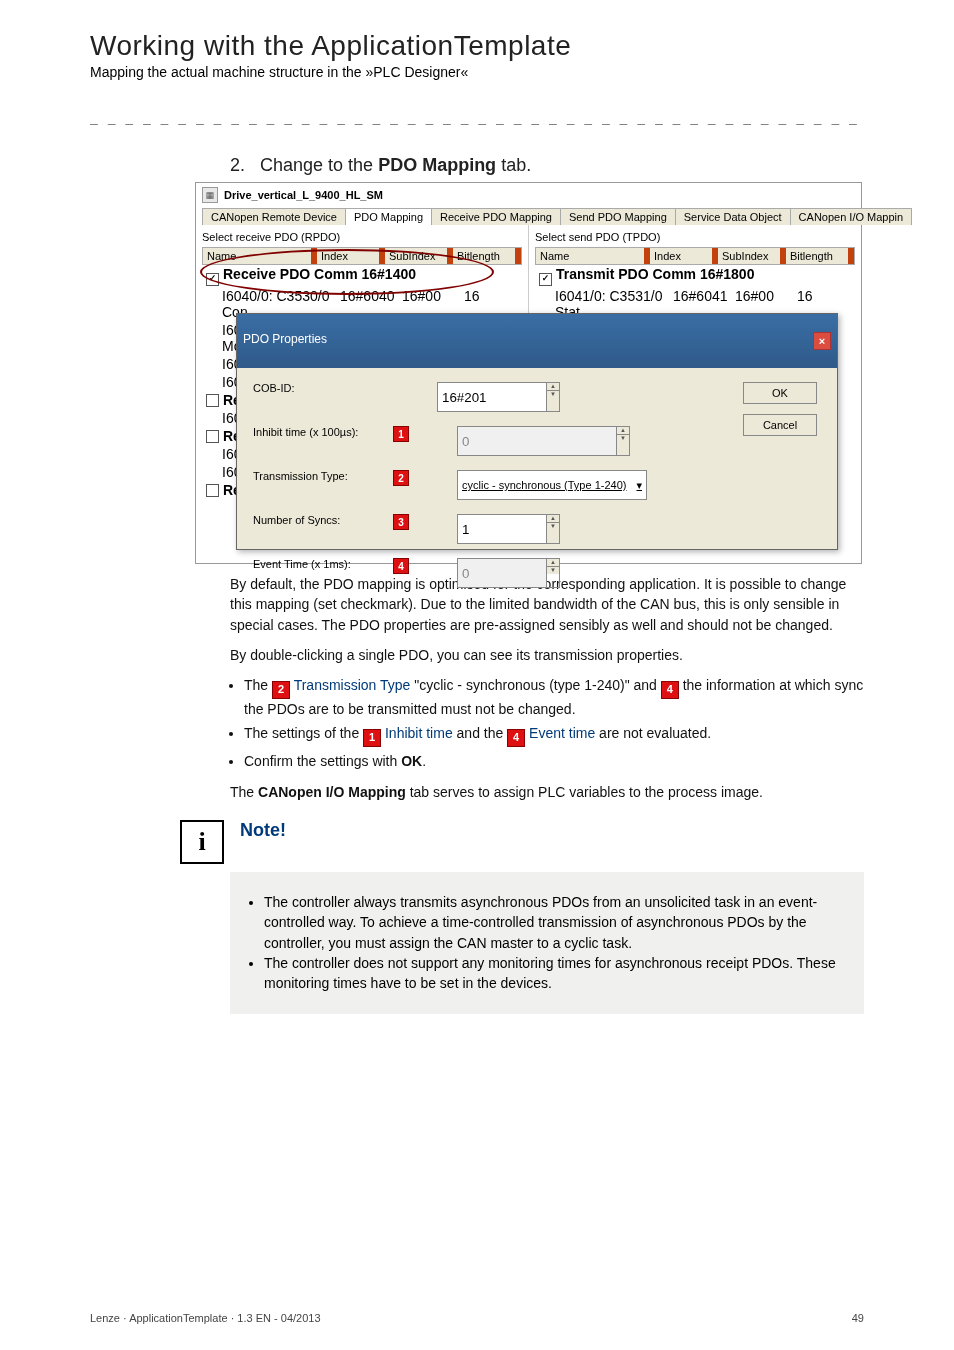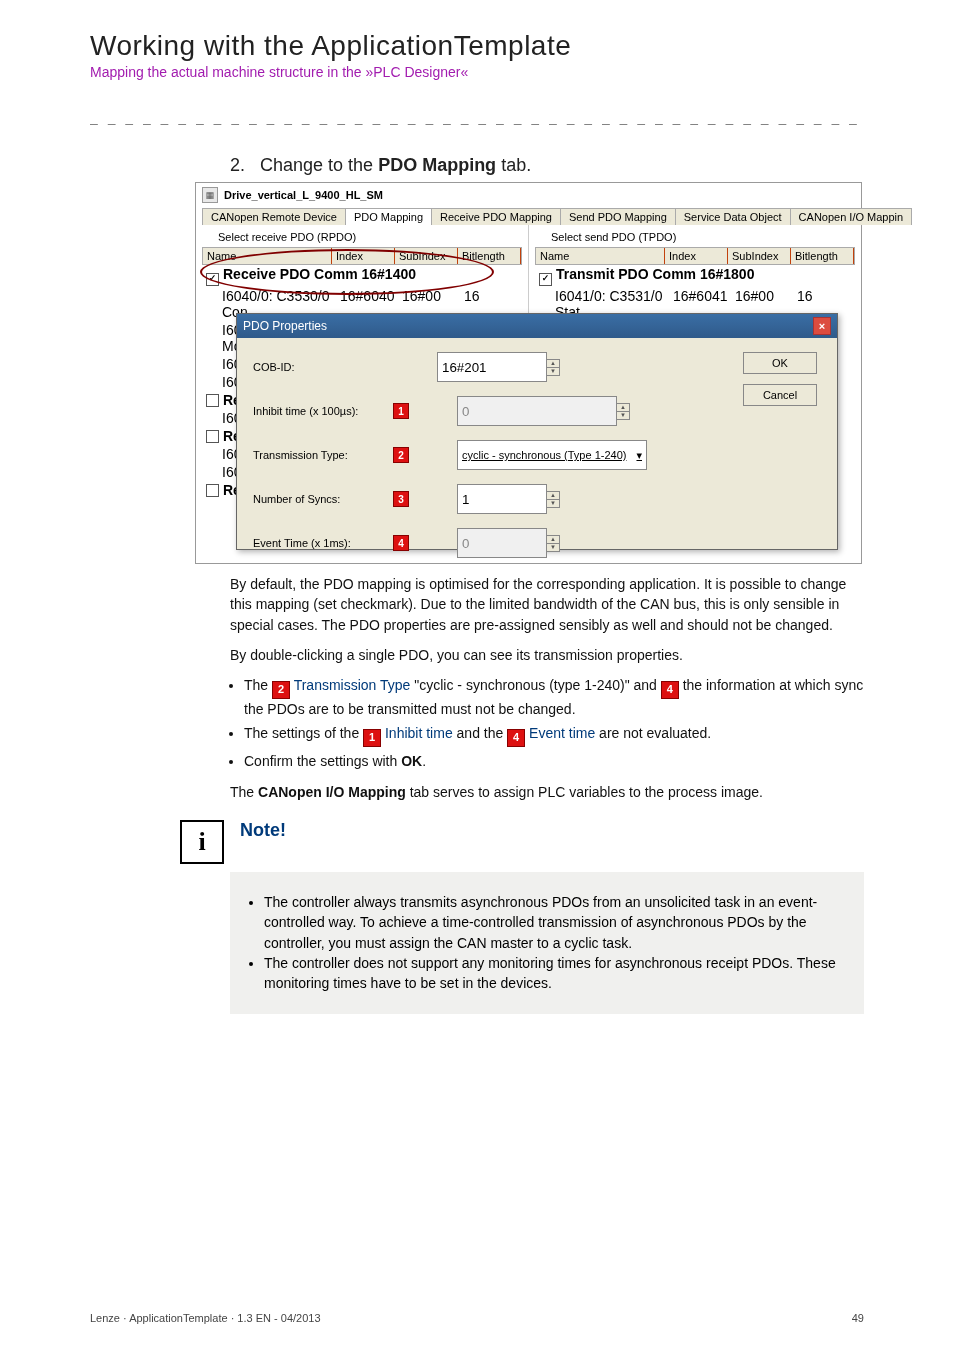--- a/index.html
+++ b/index.html
@@ -1,46 +1,46 @@
 <!DOCTYPE html>
 <html><head>
 <meta charset="utf-8">
 <style>
   @page { size: 954px 1350px; margin: 0; }
   html, body { margin:0; padding:0; background:#fff; font-family: "Segoe UI", Arial, sans-serif; color:#000; width:954px; }
   .page { width:954px; height:1350px; position:relative; box-sizing:border-box; padding:30px 90px 30px 90px; }
   .title { font-size:28px; font-weight:400; color:#222; letter-spacing:0.5px; }
-  .subtitle { font-size:14px; color:#a21caf; margin-top:2px; }
+  .subtitle { font-size:14px; color:#000000; margin-top:2px; }
   .dashline { margin-top:30px; font-family: monospace; font-size:13px; letter-spacing:1px; color:#000; white-space:nowrap; overflow:hidden; }
   .step { margin-left:140px; margin-top:30px; font-size:18px; color:#222; }
   .ui-block { margin-left:105px; margin-top:6px; width:665px; height:380px; position:relative; border:1px solid #999; background:#fff; font-size:11px; color:#000; }
   .tab-header-row { display:flex; align-items:center; padding:4px 0 0 6px; }
   .tab-icon { width:14px; height:14px; border:1px solid #999; background:#e8e8e8; margin-right:6px; display:flex; align-items:center; justify-content:center; font-size:9px; color:#555; }
   .tab-label { font-weight:700; }
   .tabbar { display:flex; margin:4px 6px 0 6px; border-bottom:1px solid #aaa; font-size:11px; }
   .tab { padding:2px 8px; border:1px solid #aaa; border-bottom:none; background:#ece9d8; margin-right:-1px; position:relative; top:1px; white-space:nowrap; }
   .tab.active { background:#fff; }
   .panes { display:flex; }
   .pane { flex:1; padding:4px 6px; }
   .pane + .pane { border-left:1px solid #ccc; }
-  .pane-title { margin:2px 0 4px 16px; }
+  .pane-title { margin:2px 0 4px 0; }
   .thead { display:flex; background:#ece9d8; border:1px solid #aaa; }
-  .thead > div { padding:2px 4px; border-right:1px solid #c2410c; }
+  .thead > div { padding:2px 4px; border-right:6px solid #c2410c; }
   .w-name{flex:1;} .w-idx{width:54px;} .w-sub{width:54px;} .w-bit{width:54px;}
   .row { display:flex; font-size:14px; }
   .row > div { padding:1px 4px; }
   .row .c1{flex:1;} .row .c2{width:54px;} .row .c3{width:54px;} .row .c4{width:54px;}
   .chk { display:inline-block; width:11px; height:11px; border:1px solid #555; background:#fff; margin-right:4px; vertical-align:-2px; text-align:center; line-height:9px; font-size:9px; }
   .chk.checked::after{content:"✓";}
   .bold{font-weight:700;}
   .dialog { position:absolute; left:40px; top:130px; width:600px; height:235px; background:#ece9d8; border:1px solid #666; box-shadow:2px 2px 6px rgba(0,0,0,0.3); }
-  .dlg-titlebar { background:linear-gradient(#3a6ea5,#2f5a8a); color:#fff; font-size:12px; padding:3px 6px; display:flex; justify-content:space-between; align-items:center; }
+  .dlg-titlebar { background:linear-gradient(#3a6ea5,#2f5a8a); color:#fff; font-size:12px; padding:18px 6px; display:flex; justify-content:space-between; align-items:flex-start; }
   .dlg-close { width:16px; height:16px; background:#dc4c3f; border:1px solid #a33; color:#fff; display:flex; align-items:center; justify-content:center; font-size:11px; font-weight:700; }
   .dlg-body { padding:14px 16px; font-size:11px; position:relative; height:calc(100% - 22px); box-sizing:border-box; }
-  .dlg-row { display:flex; align-items:center; margin-bottom:14px; }
+  .dlg-row { display:flex; margin-bottom:14px; }
   .dlg-lbl { width:140px; }
   .num-badge { width:14px; height:14px; background:#d11; color:#fff; font-weight:700; font-size:10px; display:inline-flex; align-items:center; justify-content:center; border:1px solid #800; margin-right:4px; }
   .dlg-input { border:1px solid #888; background:#fff; padding:14px 4px; height:16px; box-sizing:border-box;margin-left:44px; }
   .dlg-input.gray{ background:#f0f0f0; color:#888; }
   .spin { display:inline-flex; flex-direction:column; border:1px solid #888; margin-left:-1px; }
   .spin > div { width:12px; height:7px; background:#ece9d8; font-size:6px; line-height:7px; text-align:center; color:#555; border-bottom:1px solid #888; }
   .spin > div:last-child{border-bottom:none;}
   .btn { width:72px; height:20px; border:1px solid #888; background:#ece9d8; display:flex; align-items:center; justify-content:center; font-size:11px; }
   .dlg-btns { position:absolute; right:20px; top:14px; display:flex; flex-direction:column; gap:10px; }
   .circ-ann { position:absolute; border:2px solid #800000; border-radius:50%; }

